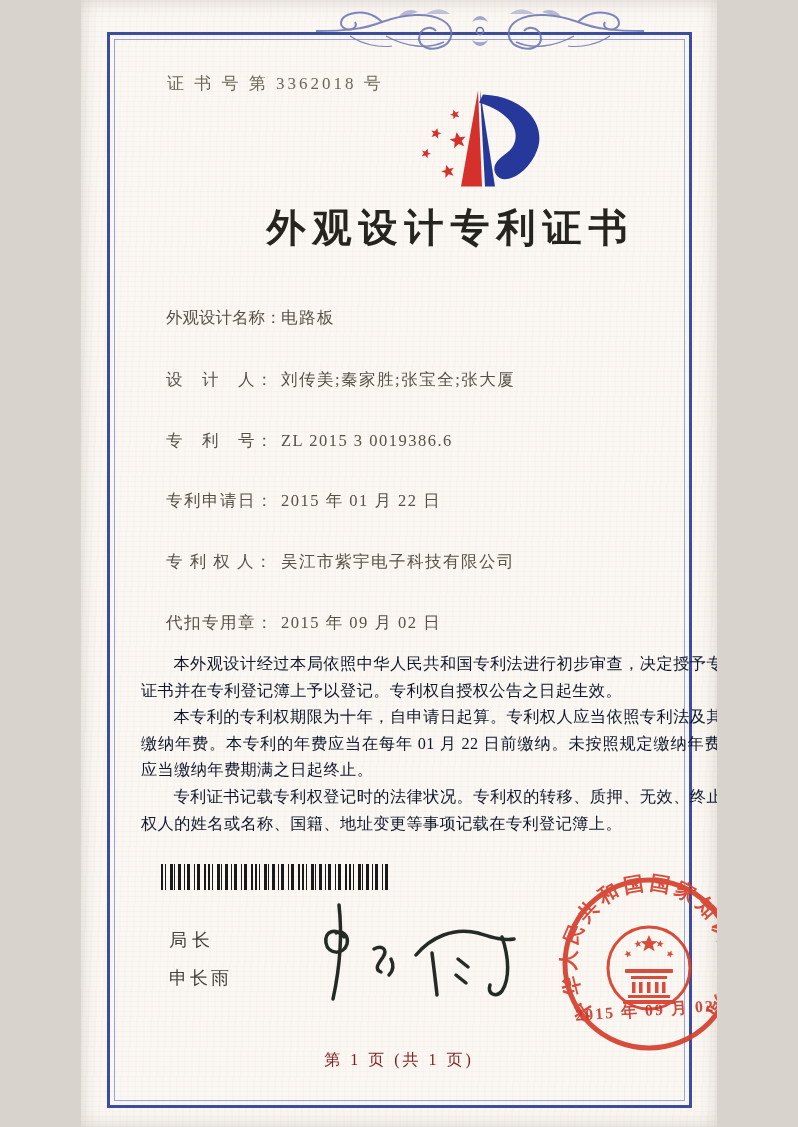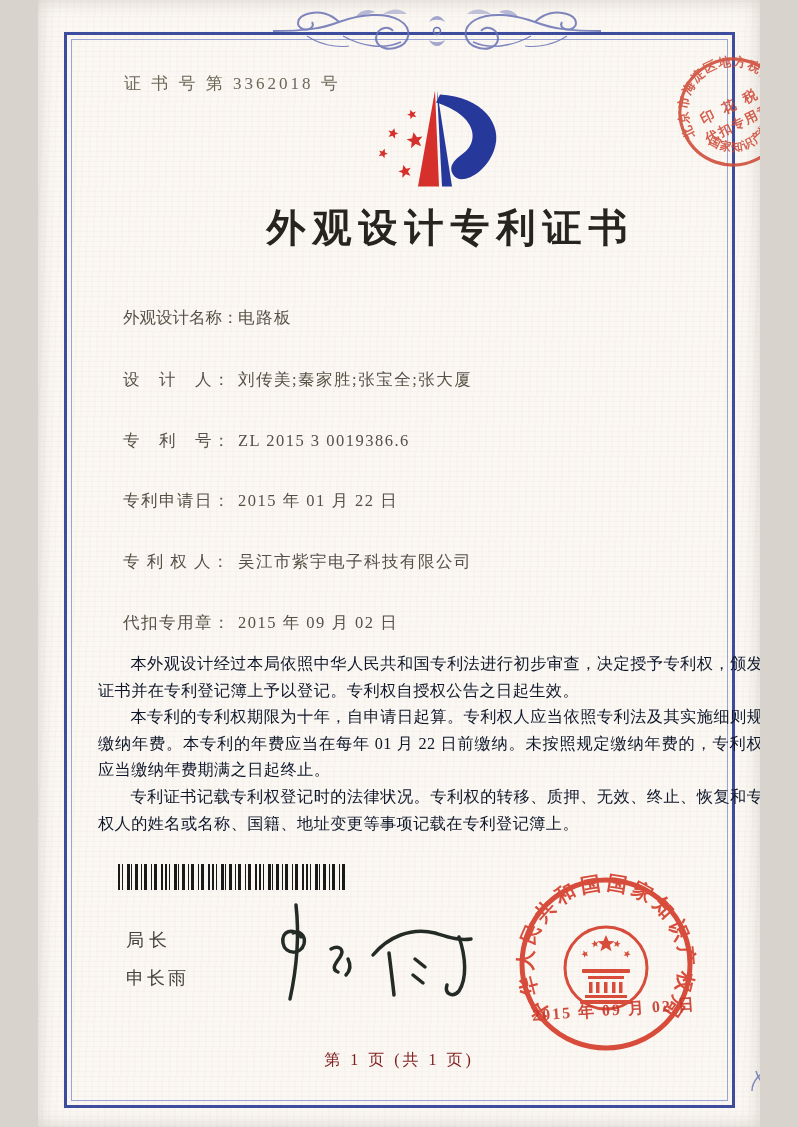--- a/index.html
+++ b/index.html
@@ -1,17 +1,17 @@
 <!DOCTYPE html>
 <html><head>
 <meta charset="utf-8">
 <style>
   html,body{margin:0;padding:0;background:#d8d4cd;}
   .page{
-    position:relative; width:722px; height:1127px; margin:0 auto;
+    position:relative; width:636px; height:1127px; margin:0 auto;
     background:#fbf8f3; overflow:hidden;
     font-family:"Liberation Serif","DejaVu Serif",serif;
     box-shadow:inset 0 0 18px rgba(120,110,95,.28);
   }
   .page::before{
     content:""; position:absolute; inset:0; pointer-events:none;
     background:
       repeating-linear-gradient(0deg, rgba(150,140,160,.045) 0 1px, transparent 1px 5px),
       repeating-linear-gradient(92deg, rgba(205,170,160,.05) 0 2px, transparent 2px 7px);
   }

